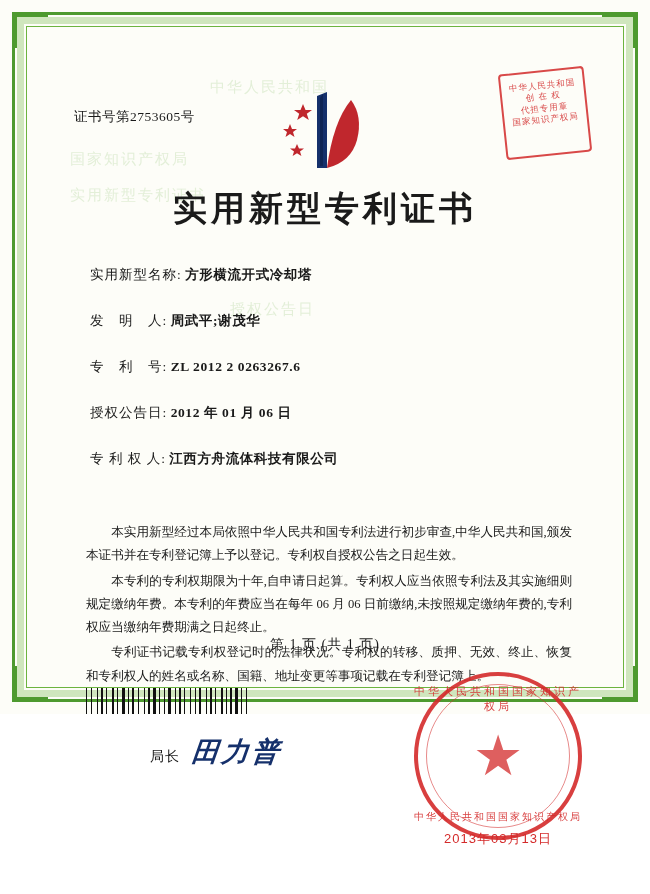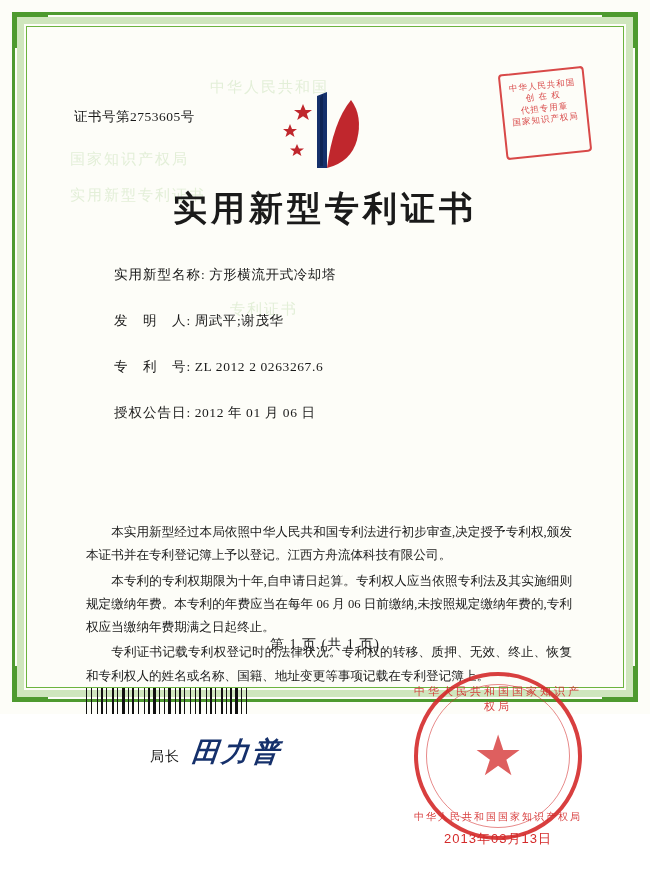--- a/index.html
+++ b/index.html
@@ -138,24 +138,24 @@
     right: 40px;
     top: 232px;
     font-size: 13.5px;
   }
   .field-row {
     margin-bottom: 28px;
     white-space: nowrap;
   }
   .field-label {
     letter-spacing: 1px;
-    margin-left: 24px;
   }
   .field-value {
     letter-spacing: 0.6px;
+    font-weight: bold;
   }
 
   .paragraphs {
     position: absolute;
     left: 52px;
     right: 44px;
     top: 487px;
     font-size: 12.6px;
     line-height: 1.85;
     text-align: justify;
@@ -286,21 +286,21 @@
   <div class="border-mid"></div>
   <div class="border-inner"></div>
   <div class="corner tl"></div>
   <div class="corner tr"></div>
   <div class="corner bl"></div>
   <div class="corner br"></div>
 
   <div class="watermark wm1">中华人民共和国</div>
   <div class="watermark wm2">国家知识产权局</div>
   <div class="watermark wm3">实用新型专利证书</div>
-  <div class="watermark wm4">专利证书</div>
+  <div class="watermark wm4">授权公告日</div>
 
   <div class="content">
 
     <div class="cert-no">
       <span>证书号第</span><span>2753605</span><span>号</span>
     </div>
 
     <div class="logo">
       <svg viewBox="0 0 120 92" width="120" height="92" aria-hidden="true">
         <path d="M52 86 L52 14 L62 10 L62 86 Z" fill="#15306b"></path>
@@ -333,24 +333,28 @@
         <span class="field-value">周武平;谢茂华</span>
       </div>
       <div class="field-row">
         <span class="field-label">专　利　号:</span>
         <span class="field-value">ZL 2012 2 0263267.6</span>
       </div>
       <div class="field-row">
         <span class="field-label">授权公告日:</span>
         <span class="field-value">2012 年 01 月 06 日</span>
       </div>
+      <div class="field-row">
+        <span class="field-label">专 利 权 人:</span>
+        <span class="field-value">江西方舟流体科技有限公司</span>
+      </div>
     </div>
 
     <div class="paragraphs">
-      <p>本实用新型经过本局依照中华人民共和国专利法进行初步审查,决定授予专利权,颁发本证书并在专利登记簿上予以登记。江西方舟流体科技有限公司。</p>
+      <p>本实用新型经过本局依照中华人民共和国专利法进行初步审查,中华人民共和国,颁发本证书并在专利登记簿上予以登记。专利权自授权公告之日起生效。</p>
       <p>本专利的专利权期限为十年,自申请日起算。专利权人应当依照专利法及其实施细则规定缴纳年费。本专利的年费应当在每年 06 月 06 日前缴纳,未按照规定缴纳年费的,专利权应当缴纳年费期满之日起终止。</p>
       <p>专利证书记载专利权登记时的法律状况。专利权的转移、质押、无效、终止、恢复和专利权人的姓名或名称、国籍、地址变更等事项记载在专利登记簿上。</p>
     </div>
 
     <div class="barcode" id="barcode"><i style="width:1px;"></i><i style="width:2px;background:transparent;"></i><i style="width:1px;"></i><i style="width:3px;background:transparent;"></i><i style="width:1px;"></i><i style="width:1px;background:transparent;"></i><i style="width:2px;"></i><i style="width:1px;background:transparent;"></i><i style="width:1px;"></i><i style="width:3px;background:transparent;"></i><i style="width:2px;"></i><i style="width:1px;background:transparent;"></i><i style="width:1px;"></i><i style="width:2px;background:transparent;"></i><i style="width:3px;"></i><i style="width:1px;background:transparent;"></i><i style="width:1px;"></i><i style="width:1px;background:transparent;"></i><i style="width:2px;"></i><i style="width:2px;background:transparent;"></i><i style="width:1px;"></i><i style="width:3px;background:transparent;"></i><i style="width:1px;"></i><i style="width:1px;background:transparent;"></i><i style="width:2px;"></i><i style="width:1px;background:transparent;"></i><i style="width:3px;"></i><i style="width:1px;background:transparent;"></i><i style="width:1px;"></i><i style="width:2px;background:transparent;"></i><i style="width:1px;"></i><i style="width:1px;background:transparent;"></i><i style="width:3px;"></i><i style="width:2px;background:transparent;"></i><i style="width:1px;"></i><i style="width:1px;background:transparent;"></i><i style="width:2px;"></i><i style="width:1px;background:transparent;"></i><i style="width:1px;"></i><i style="width:3px;background:transparent;"></i><i style="width:1px;"></i><i style="width:2px;background:transparent;"></i><i style="width:1px;"></i><i style="width:1px;background:transparent;"></i><i style="width:2px;"></i><i style="width:3px;background:transparent;"></i><i style="width:1px;"></i><i style="width:1px;background:transparent;"></i><i style="width:2px;"></i><i style="width:1px;background:transparent;"></i><i style="width:1px;"></i><i style="width:3px;background:transparent;"></i><i style="width:2px;"></i><i style="width:1px;background:transparent;"></i><i style="width:1px;"></i><i style="width:1px;background:transparent;"></i><i style="width:2px;"></i><i style="width:1px;background:transparent;"></i><i style="width:3px;"></i><i style="width:1px;background:transparent;"></i><i style="width:1px;"></i><i style="width:2px;background:transparent;"></i><i style="width:1px;"></i><i style="width:2px;background:transparent;"></i></div>
 
     <div class="sig-block">
       <span class="sig-label">局长</span>
       <span class="sig-name">田力普</span>
     </div>

